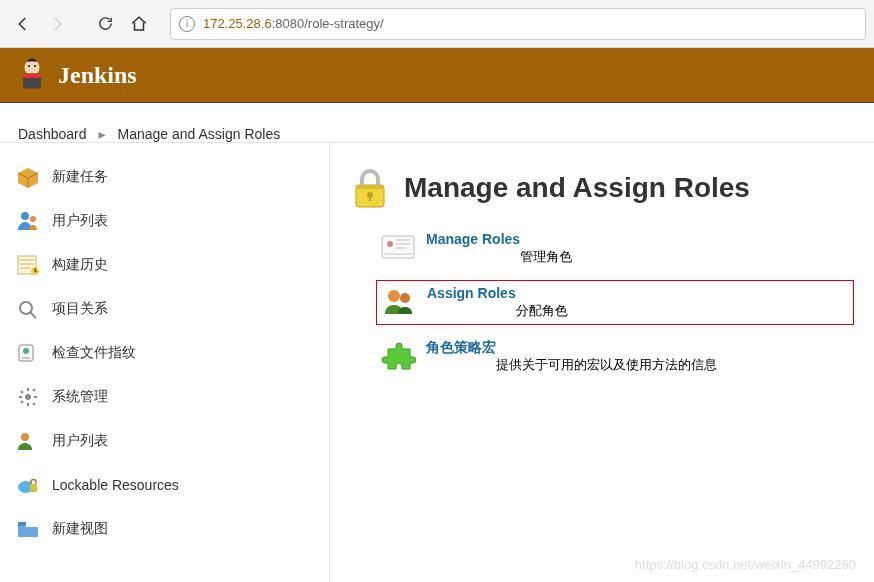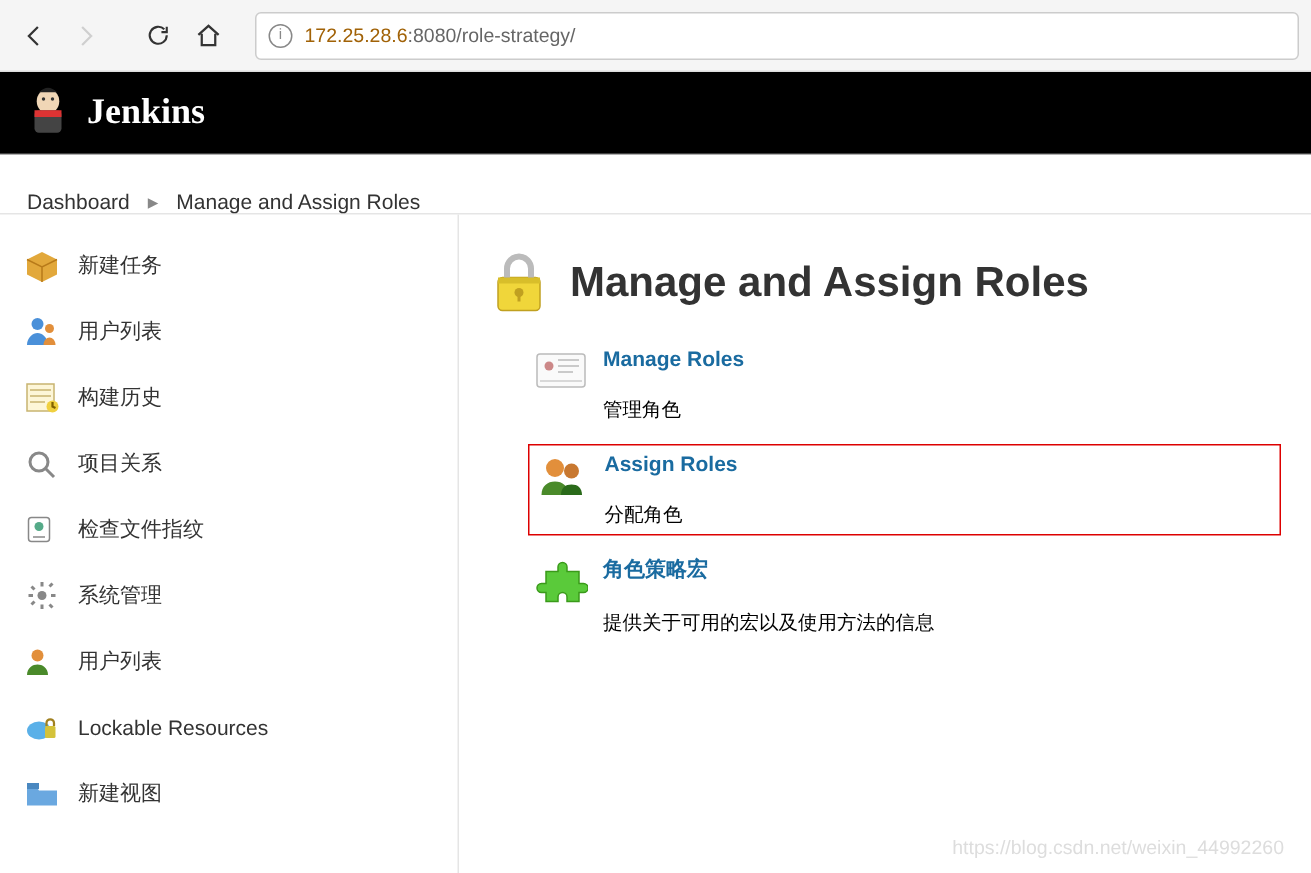--- a/index.html
+++ b/index.html
@@ -5,42 +5,42 @@
 * { margin: 0; padding: 0; box-sizing: border-box; }
 body { font-family: Arial, sans-serif; font-size: 14px; color: #333; background: #fff; width: 874px; height: 582px; overflow: hidden; }
 
 .browser-top { height: 48px; background: #f5f5f5; border-bottom: 1px solid #ddd; display: flex; align-items: center; padding: 0 8px; gap: 4px; }
 .nav-btn { width: 30px; height: 30px; display: flex; align-items: center; justify-content: center; border-radius: 50%; cursor: pointer; }
 .nav-btn.disabled { opacity: 0.4; cursor: default; }
 .url-bar { flex: 1; height: 32px; background: #fff; border: 1px solid #ccc; border-radius: 4px; display: flex; align-items: center; padding: 0 8px; margin-left: 12px; font-size: 13px; color: #666; }
 .url-bar .info-icon { margin-right: 8px; width: 16px; height: 16px; border: 1px solid #888; border-radius: 50%; display: flex; align-items: center; justify-content: center; font-size: 10px; color: #888; }
 .url-bar .host { color: #a16207; }
 
-.jenkins-header { height: 55px; background: #000000; display: flex; align-items: center; padding: 0 16px; border-bottom: 1px solid #404040; }
+.jenkins-header { height: 55px; background: #a16207; display: flex; align-items: center; padding: 0 16px; border-bottom: 1px solid #404040; }
 .jenkins-logo { width: 32px; height: 36px; margin-right: 10px; }
 .jenkins-title { color: #fff; font-size: 24px; font-weight: bold; font-family: Georgia, serif; }
 
 .breadcrumbs { height: 40px; background: #fff; border-bottom: 1px solid #e5e5e5; display: flex; align-items: flex-end; padding: 0 18px; font-size: 14px; }
 .breadcrumb-item { color: #333; cursor: pointer; }
 .breadcrumb-sep { margin: 0 12px; color: #888; }
 
 .layout { display: flex; height: calc(582px - 48px - 55px - 40px); }
-.sidebar { width: 306px; padding: 12px 16px; border-right: 1px solid #e5e5e5; }
+.sidebar { width: 330px; padding: 12px 16px; border-right: 1px solid #e5e5e5; }
 .side-item { display: flex; align-items: center; padding: 10px 0; cursor: pointer; font-size: 14px; }
 .side-icon { width: 24px; height: 24px; margin-right: 12px; display: flex; align-items: center; justify-content: center; }
 
 .main { flex: 1; padding: 24px 20px; position: relative; }
 .page-head { display: flex; align-items: center; margin-bottom: 18px; }
 .page-title { font-size: 28px; font-weight: bold; margin-left: 14px; }
 .lock-icon { width: 40px; height: 42px; }
 
 .option { display: flex; align-items: flex-start; margin-left: 26px; margin-bottom: 10px; padding: 4px; }
 .option.highlighted { border: 1.5px solid #d00; }
 .opt-icon { width: 36px; height: 32px; margin-right: 10px; flex-shrink: 0; display: flex; align-items: center; justify-content: center; }
-.opt-text { display: flex; flex-direction: column; }
+.opt-text { display: flex; flex-direction: row; }
 .opt-link { color: #1a6ba0; font-weight: bold; font-size: 14px; cursor: pointer; }
 .opt-desc { color: #000000; font-size: 13px; margin-top: 17px; }
 
 .watermark { position: absolute; bottom: 10px; right: 18px; color: #ddd; font-size: 13px; }
 
 
 svg { display: block; }
 </style>
 </head>
 <body>

